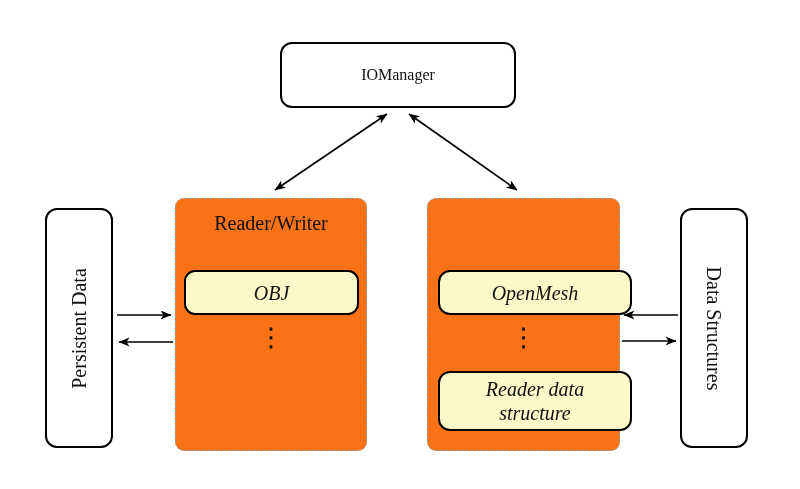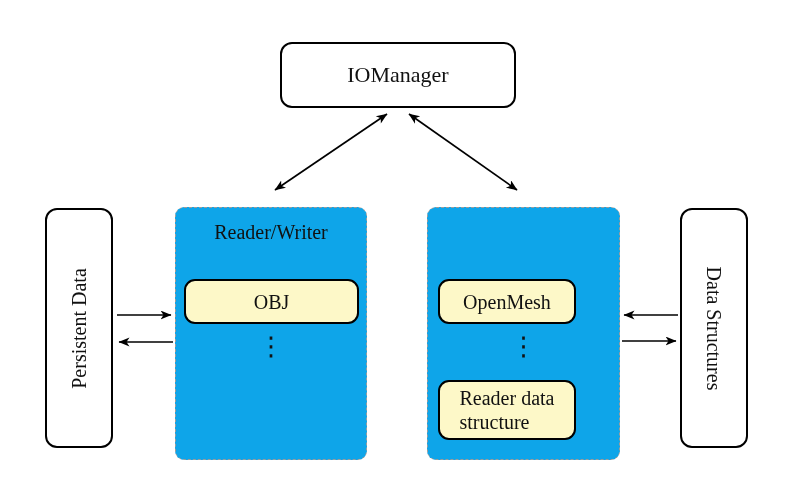--- a/index.html
+++ b/index.html
@@ -24,21 +24,21 @@
     border: 2.5px solid #000000;
     border-radius: 12px;
     display: flex;
     align-items: center;
     justify-content: center;
     box-sizing: border-box;
   }
   .io-manager {
     left: 280px; top: 42px;
     width: 236px; height: 66px;
-    font-size: 22px;
+    font-size: 16px;
   }
   .vbox {
     position: absolute;
     width: 68px; height: 240px;
     top: 208px;
     background: #ffffff;
     border: 2.5px solid #000000;
     border-radius: 12px;
     display: flex;
     align-items: center;
@@ -48,23 +48,23 @@
   .vbox.left-side  { left: 45px; }
   .vbox.right-side { left: 680px; }
   .vtext {
     white-space: nowrap;
     font-size: 20px;
   }
   .rot-ccw { transform: rotate(-90deg); }
   .rot-cw  { transform: rotate(90deg); }
   .group {
     position: absolute;
-    top: 207px;
+    top: 198px;
     height: 253px;
-    background: #0ea5e9;
+    background: #f97316;
     border: 1.5px dashed #9b9b9b;
     border-radius: 9px;
     box-sizing: border-box;
     padding-left: 42px;
   }
   .group.left-group  { left: 175px; width: 192px; }
   .group.right-group { left: 427px; width: 193px; }
   .group-title {
     position: absolute;
     top: 13px; left: 0;
@@ -73,28 +73,29 @@
     font-size: 20px;
   }
   .inner-node {
     position: absolute;
     background: #fdf8c8;
     border: 2.5px solid #000000;
     border-radius: 11px;
     display: flex;
     align-items: center;
     justify-content: center;
-    text-align: left;
+    text-align: center;
     font-size: 20px;
     line-height: 24px;
     white-space: pre-line;
     box-sizing: border-box;
+    font-style: italic;
   }
   .left-group .inner-node  { left: 8px;  width: 175px; }
-  .right-group .inner-node { left: 10px; width: 138px; }
+  .right-group .inner-node { left: 10px; width: 194px; border-radius: 12px; }
   .inner-top    { top: 71px;  height: 45px; }
   .inner-bottom { top: 172px; height: 60px; }
   .dots {
     position: absolute;
     top: 126px; left: 0;
     width: 100%;
     text-align: center;
     font-size: 26px;
     line-height: 26px;
     color: #111111;

